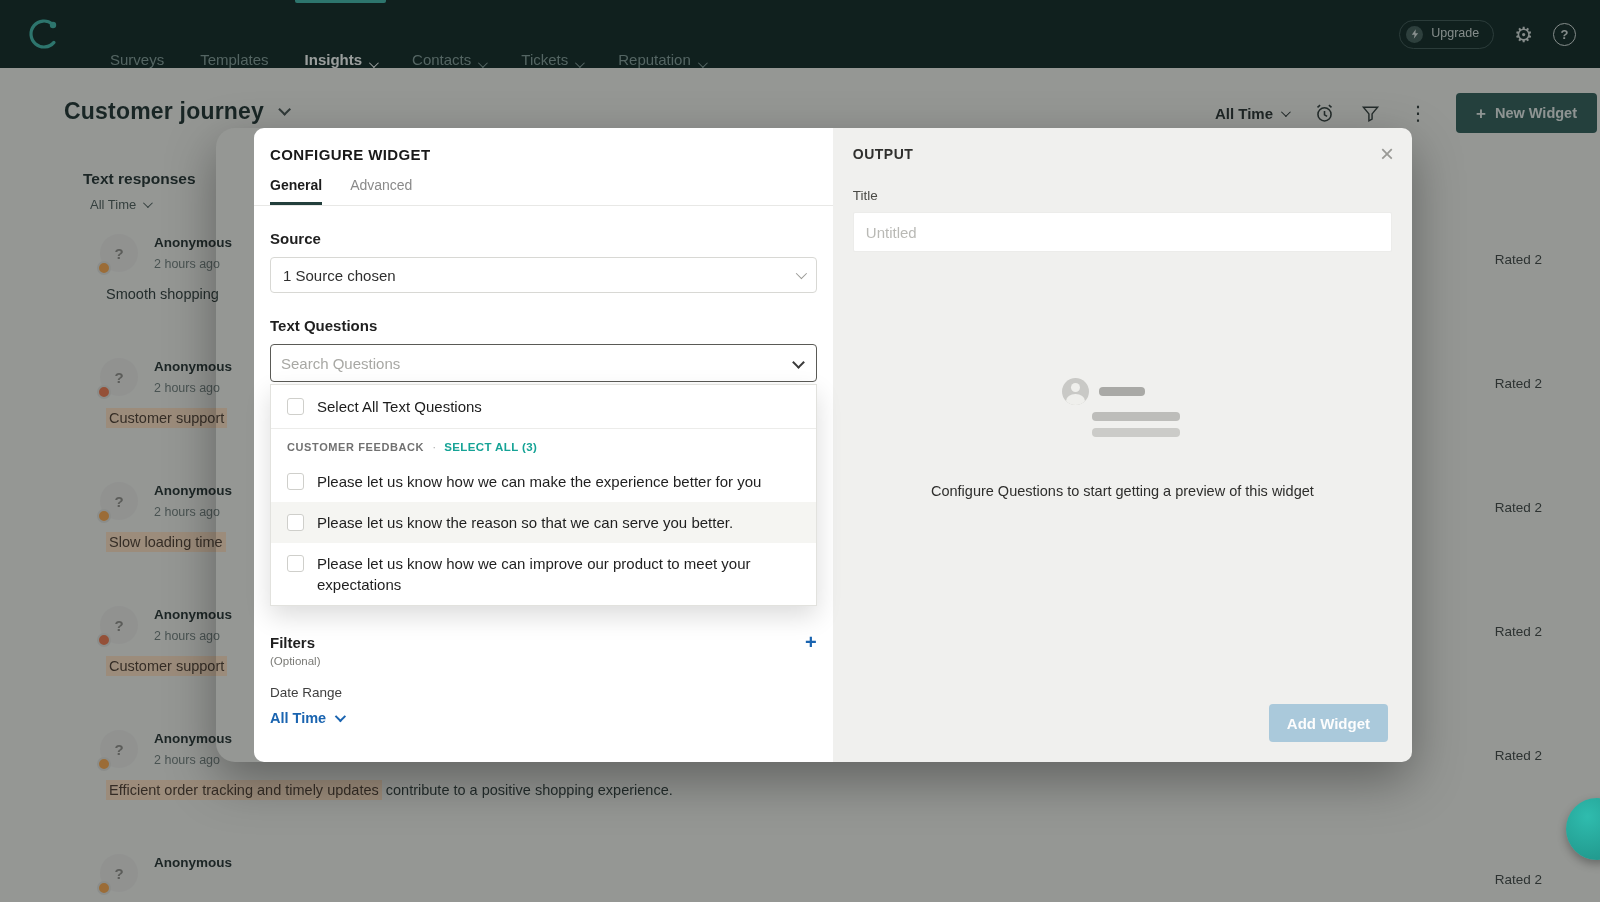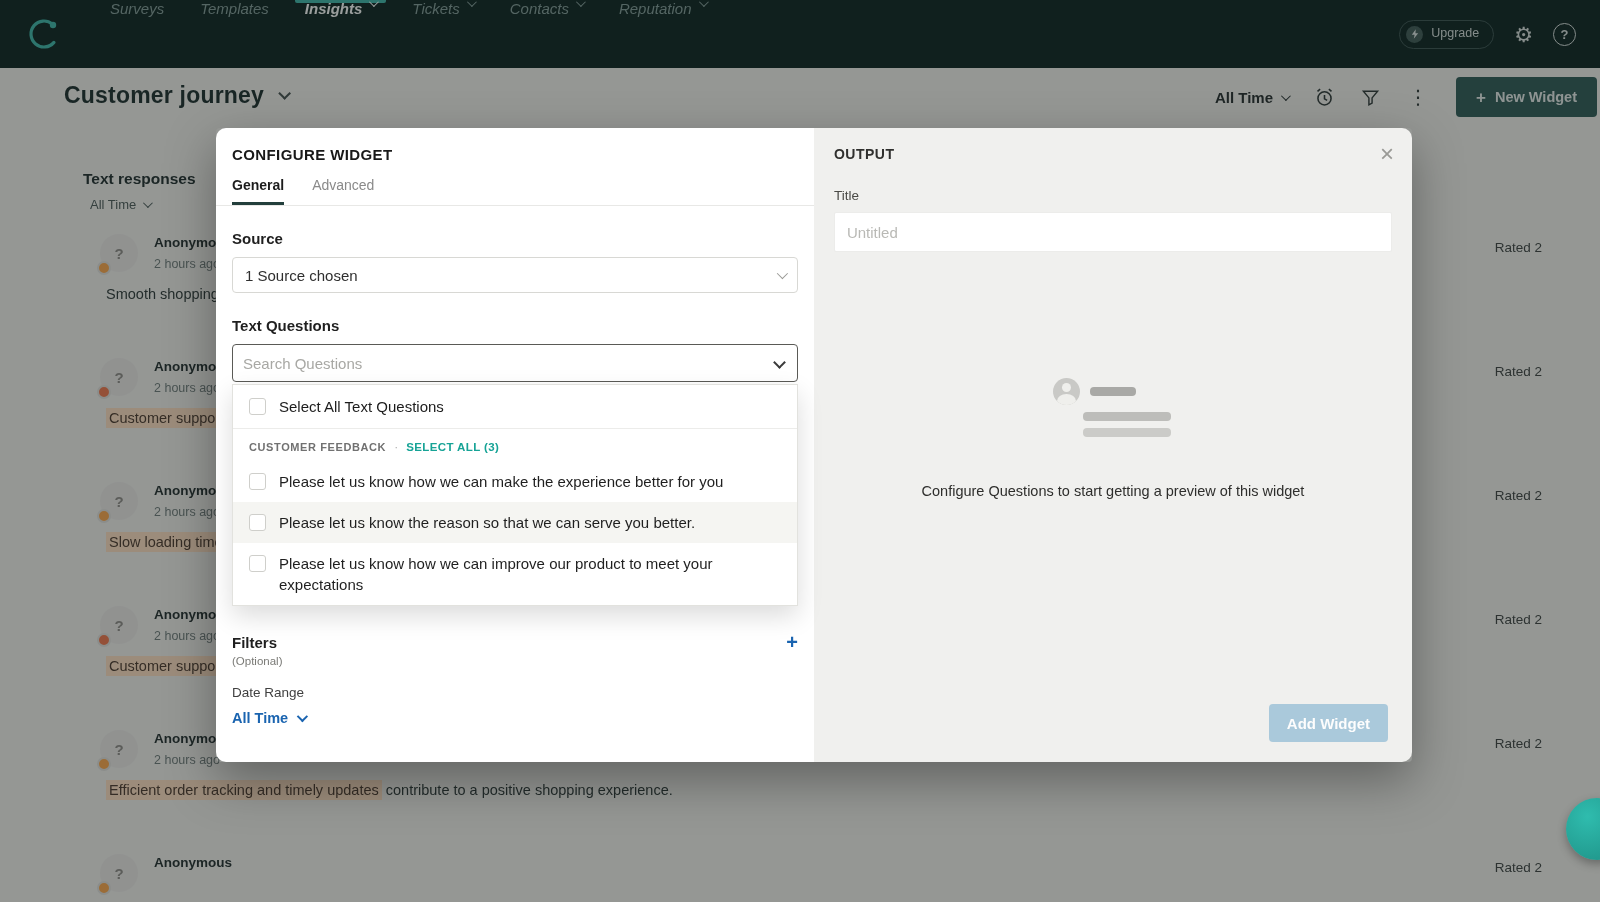--- a/index.html
+++ b/index.html
@@ -3,32 +3,32 @@
 <meta charset="utf-8">
 <style>
   * { margin:0; padding:0; box-sizing:border-box; }
   html,body { width:1600px; height:902px; overflow:hidden; font-family:"Liberation Sans", sans-serif; background:#e9ebe7; }
   .stage { position:relative; width:1600px; height:902px; }
 
   
   .topnav { position:absolute; left:0; top:0; width:1600px; height:68px; background:#0c2522; display:flex; align-items:center; z-index:1; }
   .logo { margin-left:26px; width:36px; height:36px; }
   .nav-items { display:flex; align-items:center; margin-left:34px; gap:8px; height:100%; }
-  .nav-item { position:relative; display:flex; align-items:flex-start; gap:7px; padding:0 14px; height:100%; font-size:15px; color:#7e9894; cursor:pointer;font-style:italic; }
+  .nav-item { position:relative; display:flex; align-items:flex-end; gap:7px; padding:0 14px; height:100%; font-size:15px; color:#7e9894; cursor:pointer; }
   .nav-item.active { color:#f2f7f5; font-weight:bold; }
   .nav-item.active::before { content:""; position:absolute; left:4px; right:4px; top:0; height:3px; background:#3db3a5; border-radius:0 0 2px 2px; }
   .chev { width:7px; height:7px; border-right:1.5px solid currentColor; border-bottom:1.5px solid currentColor; transform:rotate(45deg) translateY(-2px); display:inline-block; }
   .nav-right { margin-left:auto; margin-right:24px; display:flex; align-items:center; gap:20px; }
   .upgrade { display:flex; align-items:flex-start; gap:8px; border:1px solid #3a5451; border-radius:16px; padding:5px 14px 5px 6px; color:#cdd8d5; font-size:12.5px; cursor:pointer; }
   .upgrade-badge { width:17px; height:17px; border-radius:50%; background:#3e5a56; display:flex; align-items:center; justify-content:center; }
   .gear { color:#cfd9d6; font-size:21px; cursor:pointer; line-height:1; }
   .help { width:23px; height:23px; border:1.5px solid #cfd9d6; border-radius:50%; color:#cfd9d6; font-size:13px; font-weight:bold; display:flex; align-items:center; justify-content:center; cursor:pointer; }
 
   
-  .titlebar { position:absolute; left:0; top:52px; width:1600px; height:90px; z-index:1; }
+  .titlebar { position:absolute; left:0; top:68px; width:1600px; height:90px; z-index:1; }
   .page-title-wrap { position:absolute; left:64px; top:30px; display:flex; align-items:center; gap:14px; color:#1c2f2e; cursor:pointer; }
   .page-title { font-size:23px; font-weight:bold; letter-spacing:.2px; }
   .title-chev { width:9px; height:9px; border-right:2px solid #44514f; border-bottom:2px solid #44514f; transform:rotate(45deg) translateY(-3px); }
   .title-actions { position:absolute; right:0; top:25px; display:flex; align-items:center; gap:26px; }
   .alltime { display:flex; align-items:center; gap:8px; font-size:15px; font-weight:bold; color:#26302f; cursor:pointer; }
   .icon-btn { cursor:pointer; display:flex; align-items:center; }
   .kebab { font-size:20px; color:#2e3a38; cursor:pointer; padding:0 2px; }
   .new-widget { height:40px; display:flex; align-items:center; gap:9px; background:#2d5a55; color:#dee7e4; border:none; border-radius:4px; padding:0 20px; font-size:14.5px; font-weight:bold; cursor:pointer; margin-right:3px; }
   .plus-glyph { font-size:17px; font-weight:bold; line-height:1; }
 
@@ -37,27 +37,27 @@
   .panel-title { margin-left:19px; font-size:15.5px; font-weight:bold; color:#20302f; }
   .panel-time { margin-left:26px; margin-top:9px; display:flex; align-items:center; gap:7px; font-size:13px; color:#4a5a58; cursor:pointer; }
   .rows { margin-top:22px; }
   .row { position:relative; height:124px; }
   .avatar { position:absolute; left:36px; top:0; width:38px; height:38px; border-radius:50%; background:#e3e3e0; color:#8a8a86; font-weight:bold; font-size:15px; display:flex; align-items:center; justify-content:center; }
   .avatar .badge { position:absolute; left:-3px; bottom:-3px; width:14px; height:14px; border-radius:50%; background:#f3a44b; border:2px solid #d9dbd7; }
   .author { position:absolute; left:90px; top:1px; font-size:13.5px; font-weight:bold; color:#22302f; }
   .rtime { position:absolute; left:90px; top:23px; font-size:12.5px; color:#6c7a78; }
   .rtext { position:absolute; left:42px; top:52px; font-size:14.5px; color:#2c3a38; white-space:nowrap; }
   .hl { background:#f5d9bd; color:#4a3b2f; padding:2px 3px; }
-  .rating { position:absolute; right:3px; top:6px; font-size:13.5px; color:#3c4442; }
+  .rating { position:absolute; right:3px; top:18px; font-size:13.5px; color:#3c4442; }
 
   
   .overlay { position:absolute; inset:0; background:rgba(22,26,26,0.40); z-index:5; }
 
   
-  .modal { position:absolute; left:216px; top:128px; width:1196px; height:634px; z-index:10; display:flex; border-radius:4px; box-shadow:0 18px 50px rgba(0,0,0,.35); }
+  .modal { position:absolute; left:216px; top:128px; width:1196px; height:634px; z-index:10; display:flex; border-radius:19px; box-shadow:0 18px 50px rgba(0,0,0,.35);padding-left:38px; }
   .modal-left { width:608px; background:#ffffff; border-radius:10px 0 0 10px; padding:18px 16px 0 16px; position:relative; }
   .modal-right { width:608px; background:#f0f0ee; border-radius:0 10px 10px 0; padding:18px 20px 0 20px; position:relative; }
 
   .cfg-title { font-size:15px; font-weight:bold; letter-spacing:.4px; color:#191919; }
   .tabs { display:flex; gap:28px; margin:14px -16px 0 -16px; padding:0 16px; border-bottom:1px solid #e8e8e6; }
   .tab { padding-bottom:9px; font-size:14px; color:#8a8a8a; cursor:pointer; border-bottom:3px solid transparent; }
   .tab.active { color:#1c1c1c; font-weight:bold; border-bottom-color:#233f3c; }
 
   .field-label { margin-top:24px; font-size:15px; font-weight:bold; color:#1f1f1f; }
   .select-box { margin-top:10px; height:36px; border:1px solid #d8d8d4; border-radius:4px; padding:0 12px; display:flex; align-items:center; justify-content:space-between; font-size:15px; color:#2f2f2f; cursor:pointer; background:#fff; }
@@ -132,25 +132,25 @@
           <span>Surveys</span>
         </div>
       <div class="nav-item">
           <span>Templates</span>
         </div>
       <div class="nav-item active">
           <span>Insights</span>
           <span class="chev"></span>
         </div>
       <div class="nav-item">
+          <span>Contacts</span>
+          <span class="chev"></span>
+        </div>
+      <div class="nav-item">
           <span>Tickets</span>
-          <span class="chev"></span>
-        </div>
-      <div class="nav-item">
-          <span>Contacts</span>
           <span class="chev"></span>
         </div>
       <div class="nav-item">
           <span>Reputation</span>
           <span class="chev"></span>
         </div>
     </div>
     <div class="nav-right">
       <div class="upgrade">
         <span class="upgrade-badge">

